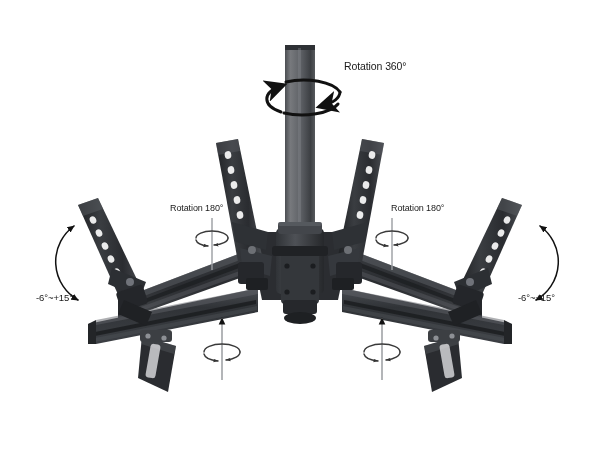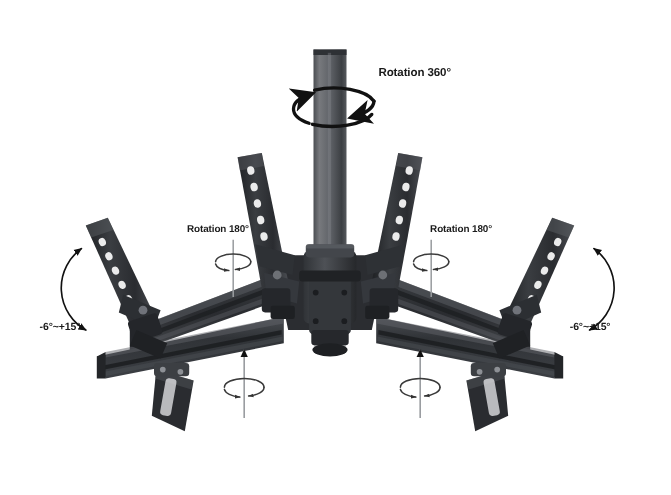--- a/index.html
+++ b/index.html
@@ -12,21 +12,21 @@
   }
   #stage{
     position:relative;
     width:610px;height:450px;
     background:#ffffff;
   }
   #art{position:absolute;left:0;top:0;width:610px;height:450px;}
   .lbl{
     position:absolute;
     font-family:"Liberation Sans", sans-serif;
-    font-weight:bold;
+    font-weight:normal;
     color:#1a1a1a;
     white-space:nowrap;
     letter-spacing:-0.1px;
   }
   #lbl-rot360{ left:344px; top:60px; font-size:10.5px; }
   #lbl-rot180-left{ left:170px; top:203px; font-size:9px; }
   #lbl-rot180-right{ left:391px; top:203px; font-size:9px; }
   #lbl-tilt-left{ left:36px; top:292px; font-size:9.5px; }
   #lbl-tilt-right{ left:518px; top:292px; font-size:9.5px; }
 </style>

